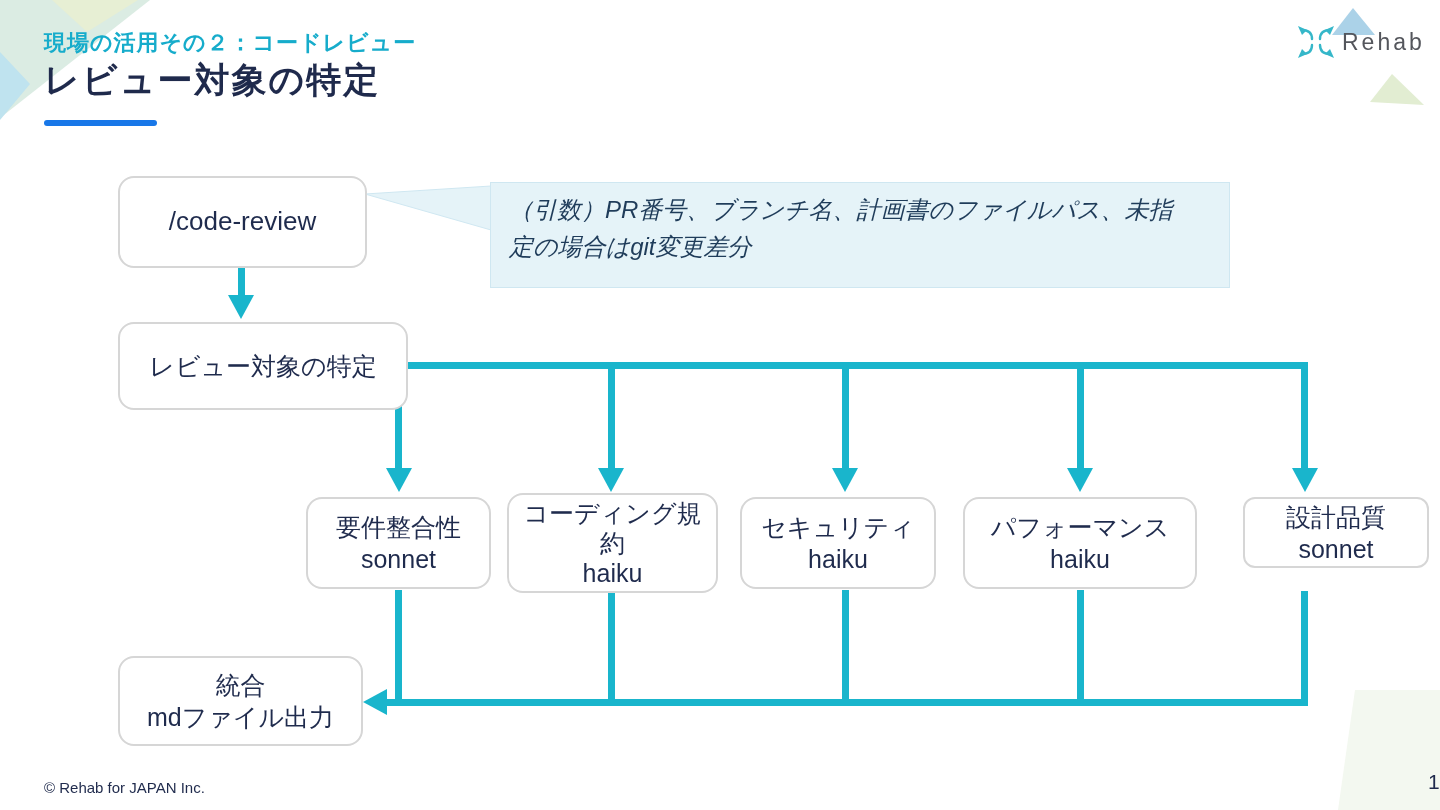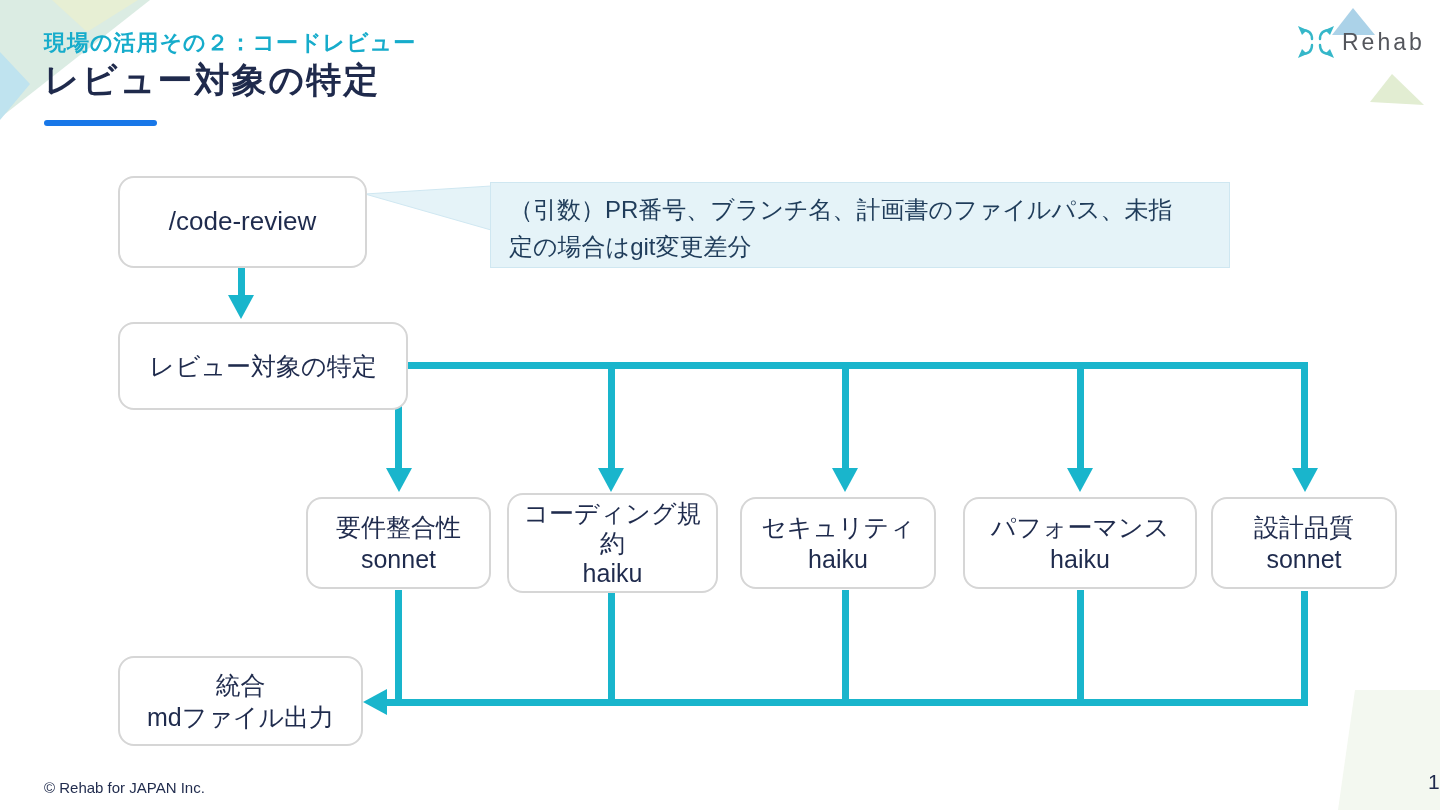--- a/index.html
+++ b/index.html
@@ -26,28 +26,29 @@
     color:var(--box_text);font-size:25px;line-height:1.28;text-align:center;box-sizing:border-box;
   }
   .node-start{left:118px;top:176px;width:249px;height:92px;font-size:26px;}
   .node-step2{left:118px;top:322px;width:290px;height:88px;padding:8px 15px;}
   .node-end{left:118px;top:656px;width:245px;height:90px;}
   .agent{padding:0 10px;}
   .agent-0{left:306px;top:497px;width:185px;height:92px;}
   .agent-1{left:507px;top:493px;width:211px;height:100px;line-height:1.2;}
   .agent-2{left:740px;top:497px;width:196px;height:92px;align-items:center;}
   .agent-3{left:963px;top:497px;width:234px;height:92px;}
-  .agent-4{left:1211px;top:497px;width:186px;height:92px;}
+  .agent-4{left:1243px;top:497px;width:186px;height:71px;border-radius:12px;}
 
   
   .callout{
-    position:absolute;left:490px;top:182px;width:740px;height:86px;box-sizing:border-box;
+    position:absolute;left:490px;top:182px;width:740px;height:106px;box-sizing:border-box;
     background:var(--callout_bg);border:1px solid var(--callout_border);
     font-size:24px;line-height:37px;color:var(--callout_text);
     padding:8px 52px 8px 18px;
+    font-style:italic;
   }
   .callout-wedge{position:absolute;left:365px;top:184px;}
 
   
   .hline,.vline{position:absolute;background:var(--accent_cyan);}
   .hline{height:7px;}
   .vline{width:7px;}
   .arrow-down{position:absolute;width:0;height:0;border-left:13px solid transparent;border-right:13px solid transparent;border-top:24px solid var(--accent_cyan);}
   .arrow-left{position:absolute;width:0;height:0;border-top:13px solid transparent;border-bottom:13px solid transparent;border-right:24px solid var(--accent_cyan);}
 

